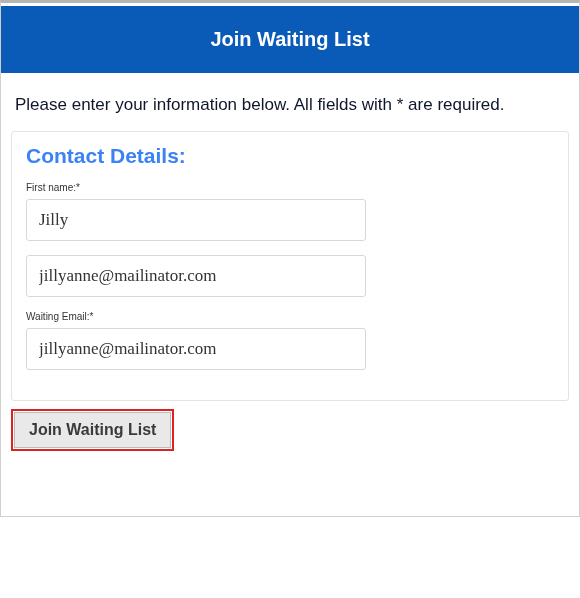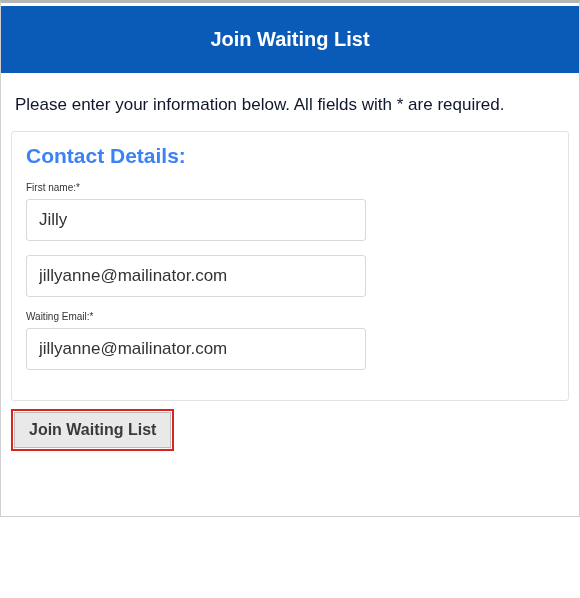--- a/index.html
+++ b/index.html
@@ -52,21 +52,21 @@
       display: block;
     }
     .field-input {
       width: 340px;
       max-width: 100%;
       padding: 10px 12px;
       font-size: 17px;
       border: 1px solid #d8d8d8;
       border-radius: 3px;
       color: #333;
-      font-family: Liberation Sans, sans-serif;
+      font-family: Liberation Serif, serif;
       background: #fff;
     }
     .submit-area {
       margin: 8px 10px 0 10px;
     }
     .submit-btn {
       display: inline-block;
       background: #e9e9e9;
       border: 1px solid #bcbcbc;
       color: #3a3a3a;

